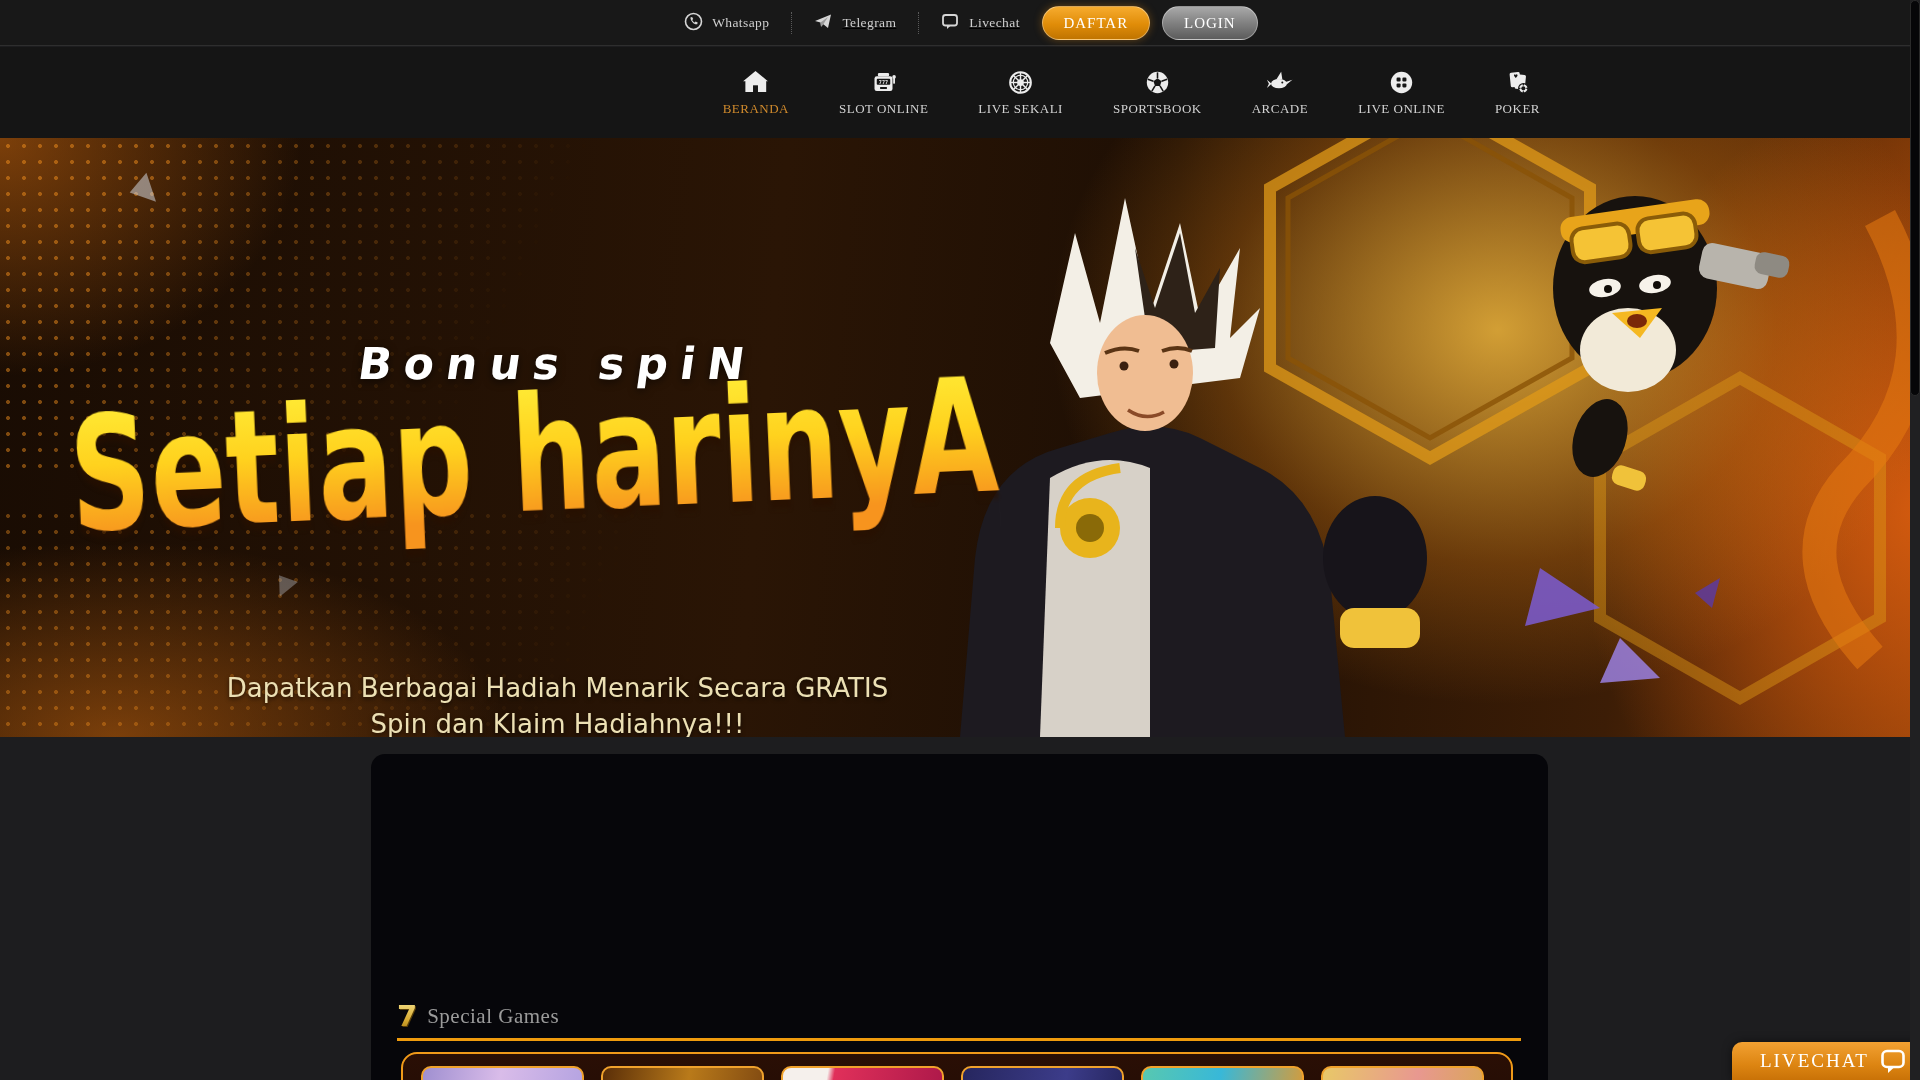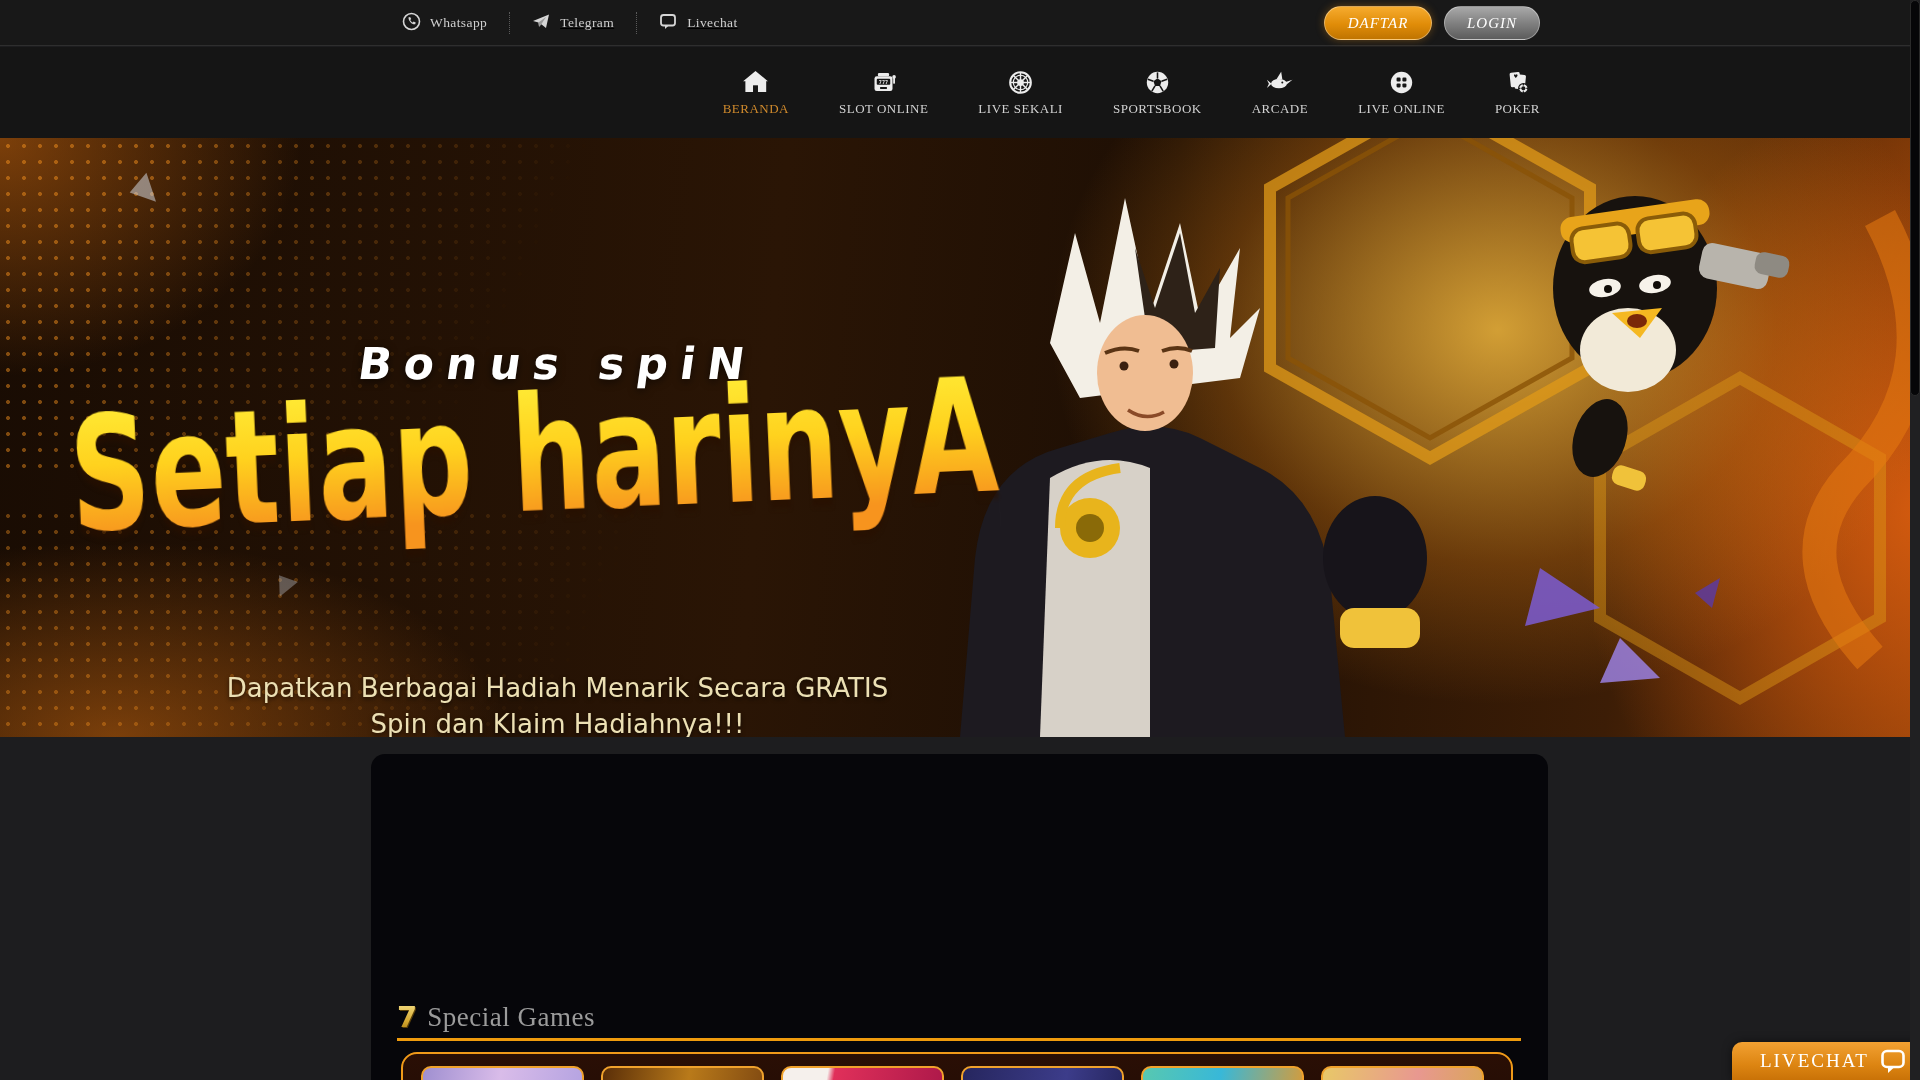--- a/index.html
+++ b/index.html
@@ -3,27 +3,27 @@
 <meta charset="utf-8">
 <style>
   * { margin:0; padding:0; box-sizing:border-box; }
   html,body { width:1920px; height:1080px; overflow:hidden; background:#1d1d1f;
               font-family:"Liberation Serif", serif; }
 
   
   .topbar { position:absolute; left:0; top:0; width:1920px; height:46px;
             background:#181818; border-bottom:1px solid #2e2e2e; }
   .topbar-inner { position:absolute; left:380px; width:1160px; height:46px;
-                  display:flex; align-items:center; justify-content:space-between; }
+                  display:flex; align-items:center; justify-content:center; }
   .top-links { display:flex; align-items:center; height:100%; }
   .top-link { display:flex; align-items:center; gap:9px; padding:0 22px; height:22px;
               cursor:pointer; }
   .top-link + .top-link { border-left:1px dotted #5a5a5a;text-decoration:underline; }
   .top-link .lbl { color:#cfcfcf; font-size:13.5px; letter-spacing:.4px; }
-  .top-buttons { display:flex; align-items:center; gap:12px;font-style:italic; }
+  .top-buttons { display:flex; align-items:center; gap:12px; }
   .pill-btn { height:34px; border-radius:17px; border:1px solid rgba(255,255,255,.35);
               color:#fff; font-size:15px; letter-spacing:1px; text-align:center;
               font-family:"Liberation Serif", serif; cursor:pointer;
               display:flex; align-items:center; justify-content:center; }
   .btn-daftar { width:108px; background:linear-gradient(180deg,#f6ab2e 0%,#e08c08 55%,#c07400 100%);
                 box-shadow:0 0 8px rgba(240,150,20,.35); }
   .btn-login  { width:96px;  background:linear-gradient(180deg,#a9a9a9 0%,#7d7d7d 55%,#5c5c5c 100%); }
 
   
   .navbar { position:absolute; left:0; top:47px; width:1920px; height:91px; background:#151515; }
@@ -79,21 +79,21 @@
       text-shadow:0 2px 4px rgba(0,0,0,.6); }
 
   
   .content-panel { position:absolute; left:371px; top:754px; width:1177px; height:326px;
       background:#06060a; border-radius:14px 14px 0 0; }
   .sg-header { position:absolute; left:26px; top:248px; display:flex; align-items:center; gap:10px; }
   .seven-icon { font-family:"DejaVu Sans", sans-serif; font-weight:900; font-size:29px; line-height:29px;
       background:linear-gradient(180deg,#f2dc82 0%,#d8ab32 60%,#a87c14 100%);
       -webkit-background-clip:text; background-clip:text; -webkit-text-fill-color:transparent;
       filter:drop-shadow(1px 1px 0 #5a4008); }
-  .sg-title { color:#9b9b9b; font-size:27px; letter-spacing:.5px; }
+  .sg-title { color:#9b9b9b; font-size:21px; letter-spacing:.5px; }
   .sg-underline { position:absolute; left:26px; top:284px; width:1124px; height:3px; background:#ef9b0d; }
   .games-panel { position:absolute; left:30px; top:298px; width:1112px; height:120px;
       border:2px solid #f09a19; border-radius:16px;
       background:linear-gradient(180deg,#2a0f05 0%,#1c0a04 100%);
       display:flex; align-items:flex-start; gap:17px; padding:12px 18px; }
   .game-card { width:163px; height:94px; border:2px solid #f0a22c; border-radius:10px; cursor:pointer; }
   .gc-1 { background:linear-gradient(100deg,#9f8fd0 0%,#d9bce9 45%,#b0a0e0 100%); }
   .gc-2 { background:linear-gradient(100deg,#5a2e08 0%,#b97a1a 50%,#7a4410 100%); }
   .gc-3 { background:linear-gradient(100deg,#f5f0ec 0%,#f5f0ec 26%,#e0305a 30%,#a81648 100%); }
   .gc-4 { background:linear-gradient(100deg,#26265e 0%,#3c3c8a 60%,#222258 100%); }

